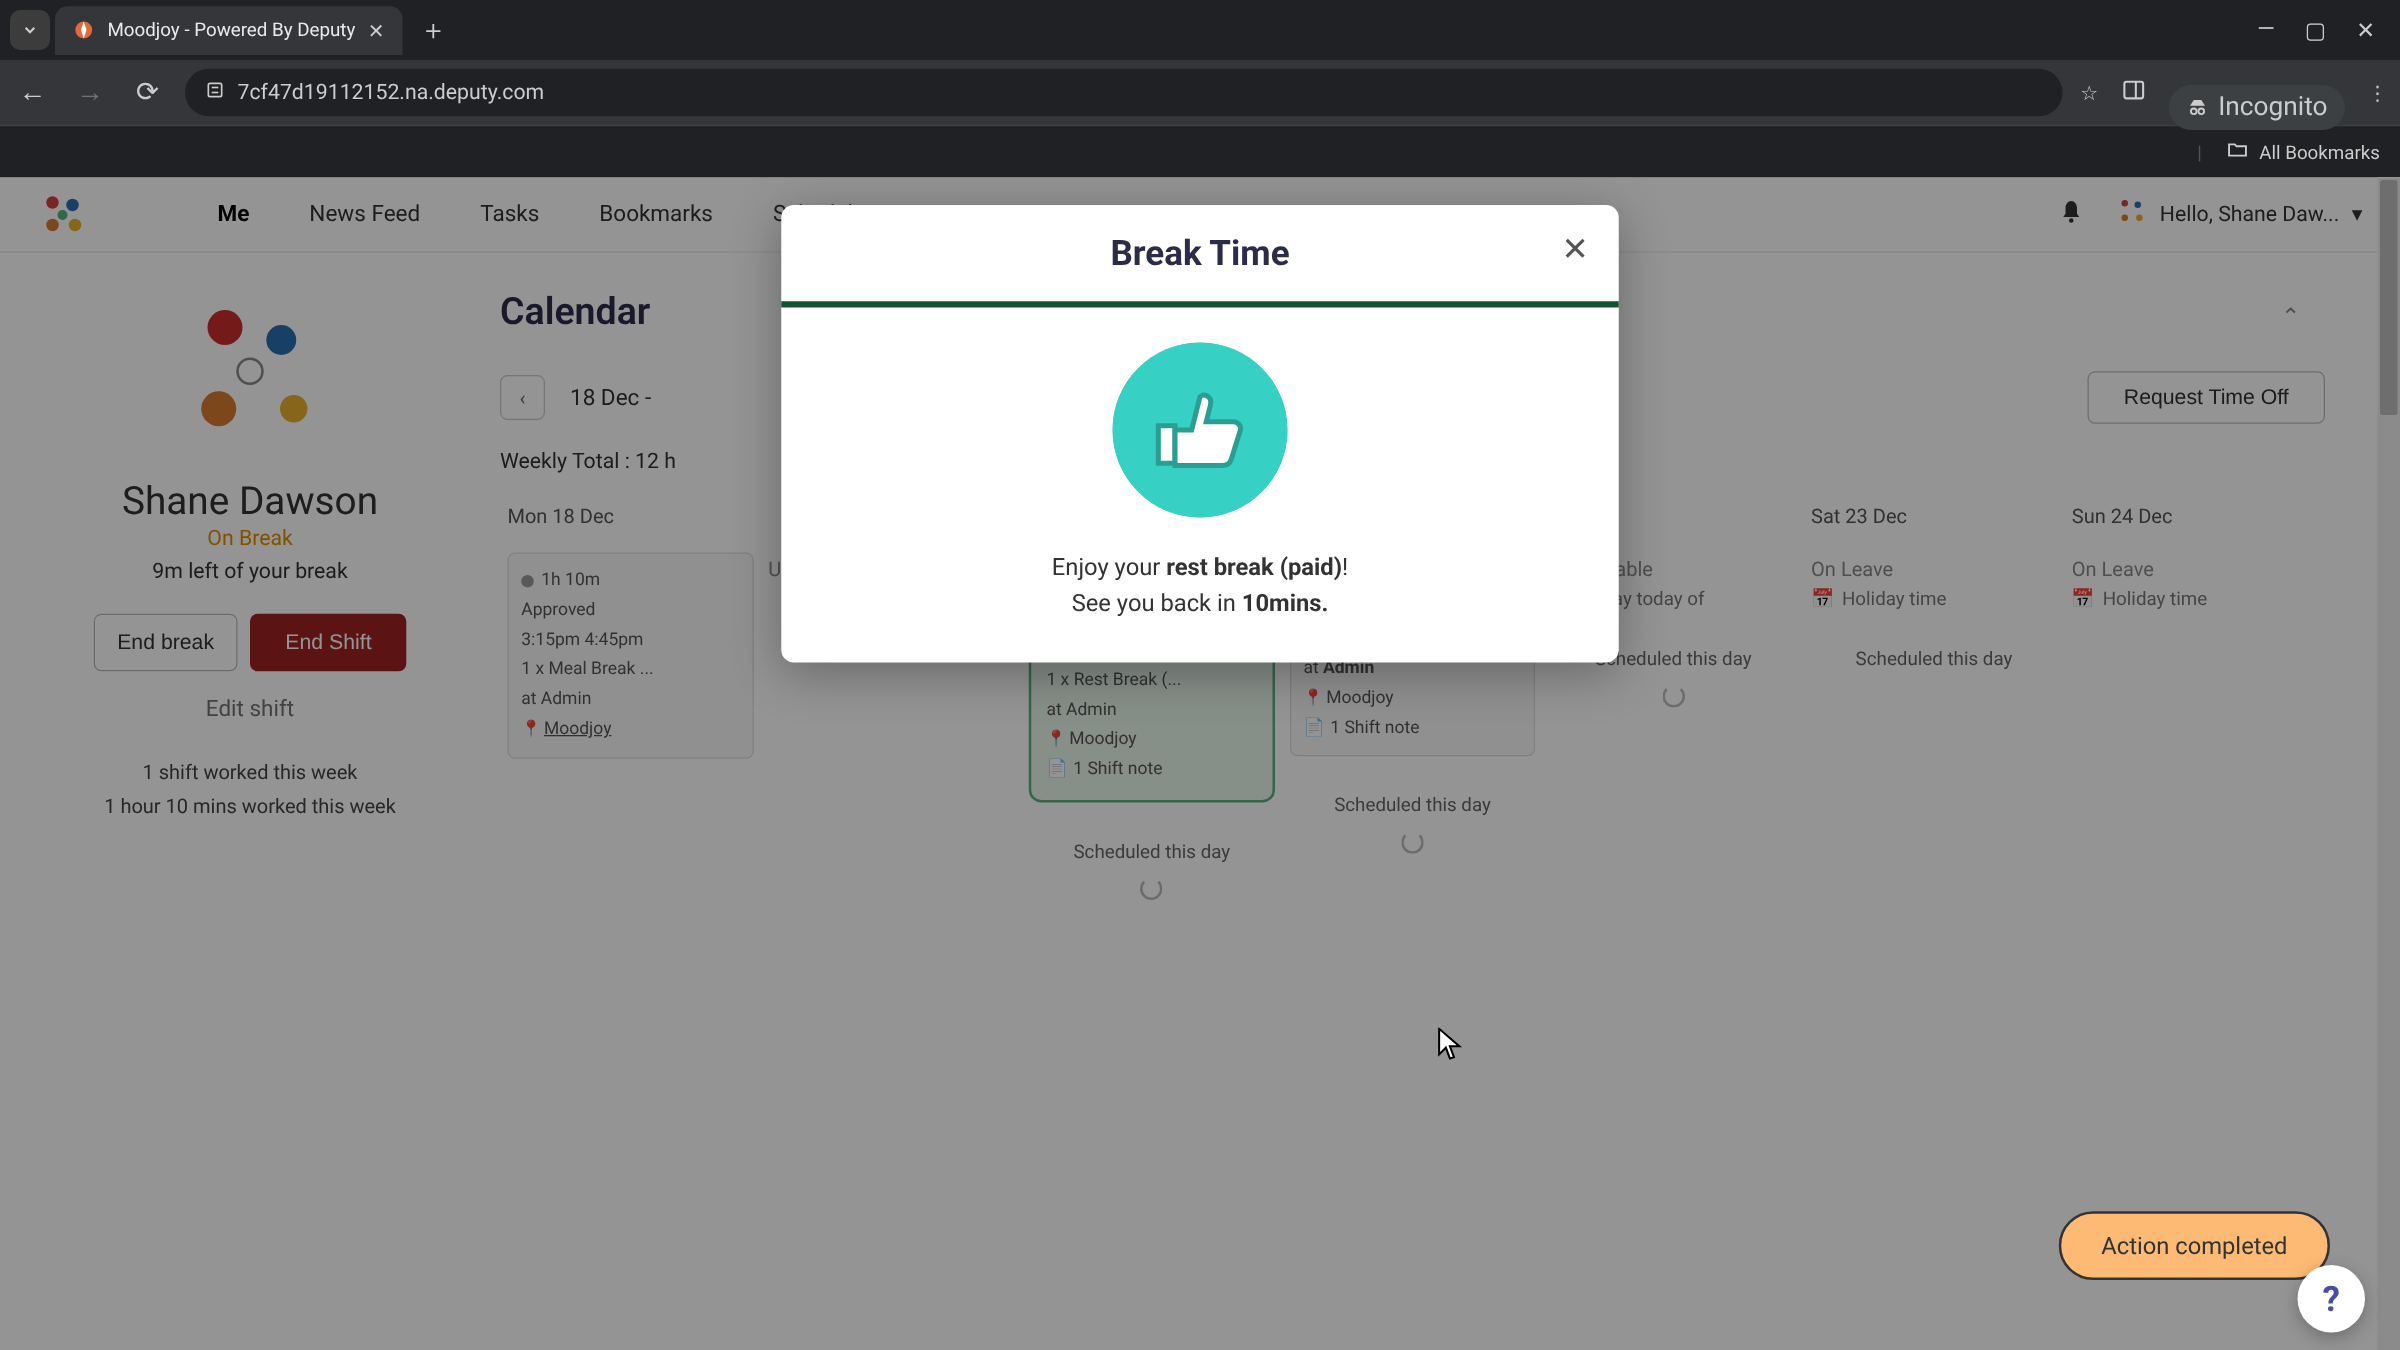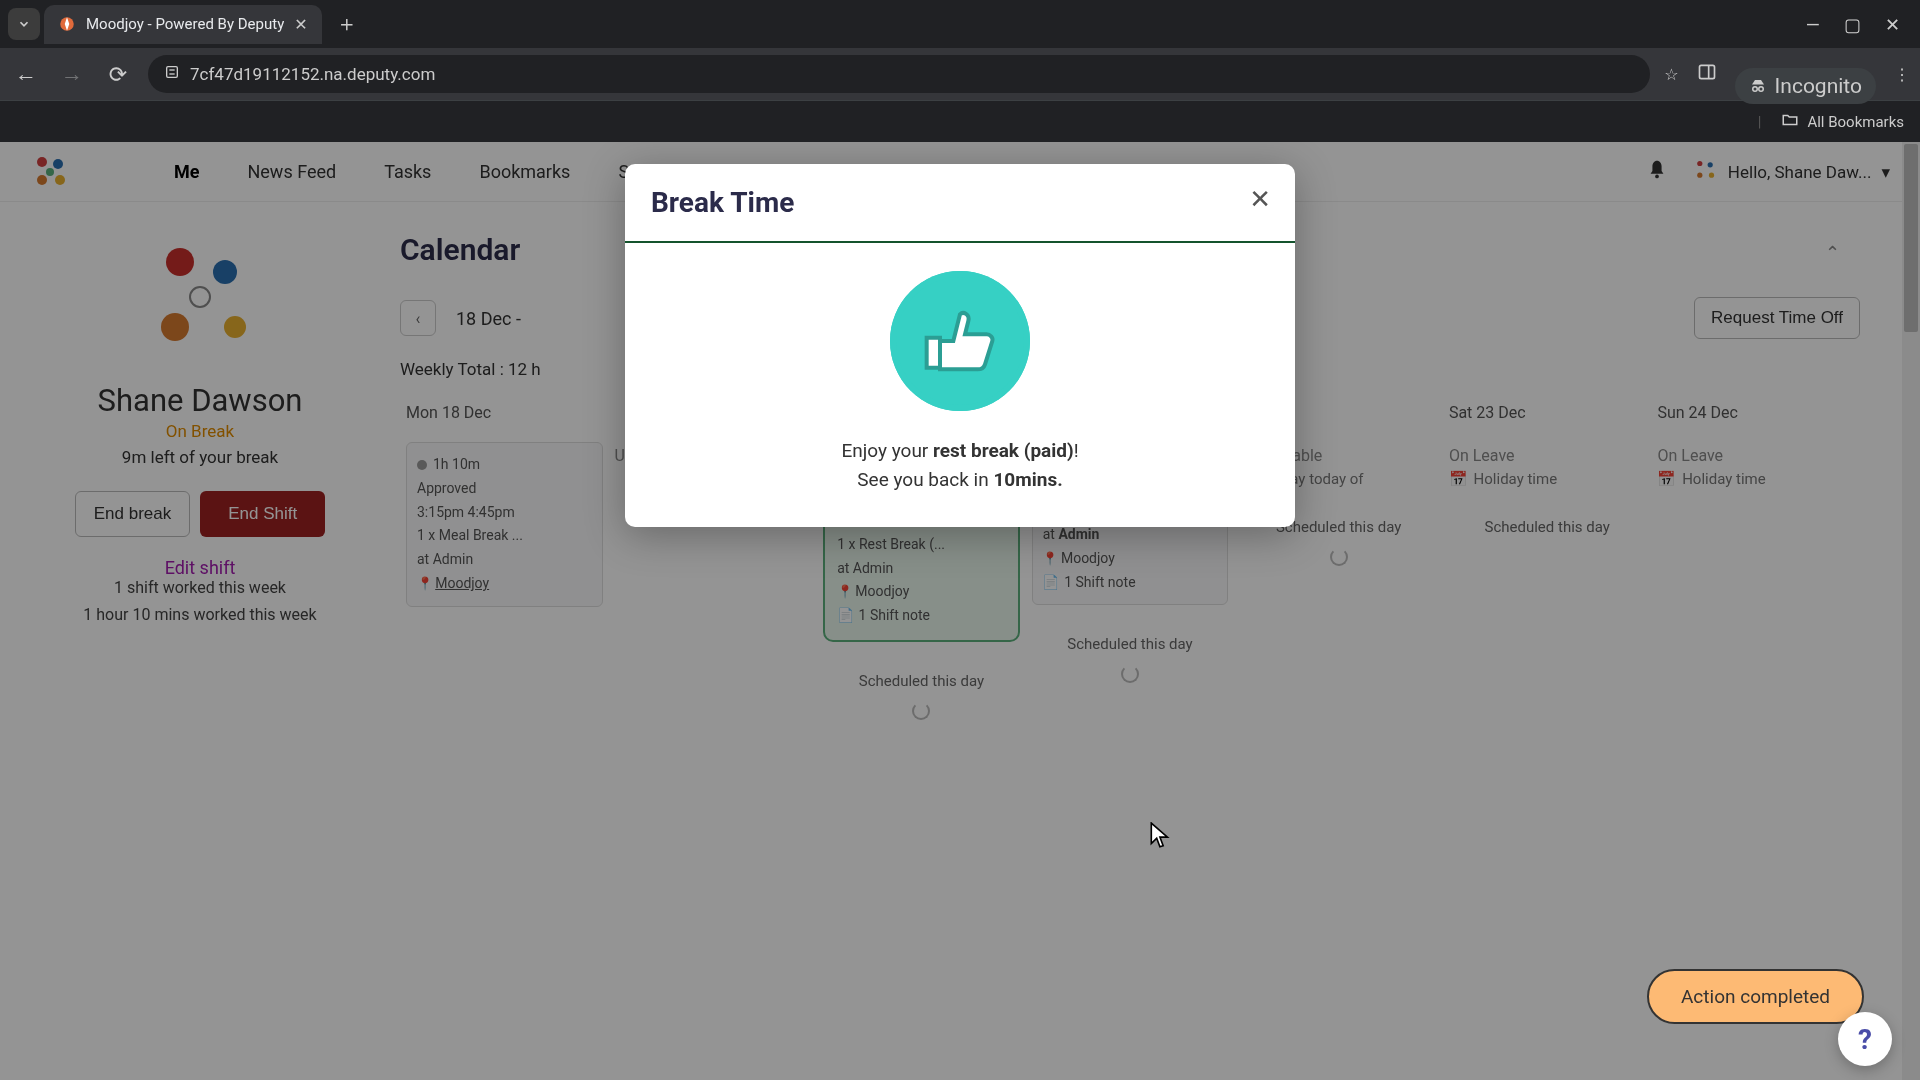--- a/index.html
+++ b/index.html
@@ -42,29 +42,29 @@
 
 .content { display: flex; padding: 30px 60px; gap: 60px; }
 .sidebar { width: 280px; text-align: center; }
 .avatar-big { width: 130px; height: 130px; margin: 0 auto 20px; }
 .sidebar-name { font-size: 31px; color: #333; font-weight: 400; margin-bottom: 2px; }
 .break-status { color: #e08c00; font-size: 17px; margin-bottom: 6px; }
 .break-left { color: #333; font-size: 17px; margin-bottom: 24px; }
 .side-buttons { display: flex; gap: 10px; justify-content: center; margin-bottom: 20px; }
 .btn-endbreak { background: #fff; border: 1px solid #bbb; padding: 12px 18px; border-radius: 6px; font-size: 17px; color: #333; }
 .btn-endshift { background: #9d2121; color: #fff; border: none; padding: 12px 28px; border-radius: 6px; font-size: 17px; }
-.edit-shift { color: #a21caf; font-size: 18px; }
+.edit-shift { color: #737373; font-size: 18px; margin-bottom: 30px; }
 .side-stat { color: #444; font-size: 16px; margin-bottom: 8px; }
 
 .main { flex: 1; }
 .calendar-title { font-size: 30px; font-weight: 600; color: #2c2c4a; margin-bottom: 30px; }
 .cal-controls { display: flex; align-items: center; gap: 20px; margin-bottom: 20px; }
 .chevron-box { width: 36px; height: 36px; border: 1px solid #ccc; border-radius: 6px; display: flex; align-items: center; justify-content: center; color: #666; }
 .date-range { font-size: 18px; color: #333; }
-.req-timeoff { margin-left: auto; padding: 10px 16px; border: 1px solid #bbb; border-radius: 6px; font-size: 17px; color: #333; background: #fff; }
+.req-timeoff { margin-left: auto; padding: 10px 28px; border: 1px solid #bbb; border-radius: 6px; font-size: 17px; color: #333; background: #fff; }
 .weekly-total { font-size: 17px; color: #333; margin-bottom: 24px; }
 .days-row { display: flex; gap: 0; }
 .day-col { flex: 1; min-width: 0; padding: 0 6px; }
 .day-hdr { font-size: 16px; color: #555; margin-bottom: 20px; text-align: left; }
 .shift-card { background: #f9f9fa; border: 1px solid #ddd; border-radius: 6px; padding: 10px; font-size: 14px; color: #555; line-height: 1.7; }
 .shift-card.active { background: #e9f6ed; border: 2px solid #5cb07c; border-radius: 10px; padding: 12px; }
 .shift-card .time-row { display: flex; align-items: center; gap: 6px; color: #555; }
 .shift-card.active .time-row { font-size: 18px; color: #333; }
 .badge-dot { width: 10px; height: 10px; border-radius: 50%; background: #999; display: inline-block; }
 .badge-green { background: #4caf50; color: #fff; padding: 1px 8px; border-radius: 10px; font-size: 12px; }
@@ -74,21 +74,21 @@
 .sched-text { color: #666; font-size: 15px; margin-top: 30px; text-align: center; }
 .spinner { width: 18px; height: 18px; border: 2px solid #bbb; border-top-color: transparent; border-radius: 50%; margin: 12px auto 0; }
 
 .collapse-caret { position: absolute; right: 80px; top: 100px; color: #888; font-size: 18px; }
 
 
 .dim-overlay { position: absolute; inset: 0; background: rgba(0,0,0,0.42); }
 
 
 .modal { position: absolute; top: 22px; left: 50%; transform: translateX(-50%); width: 670px; background: #fff; border-radius: 10px; box-shadow: 0 8px 40px rgba(0,0,0,0.3); }
-.modal-header { display: flex; align-items: center; justify-content: flex-start; padding: 22px 26px; border-bottom: 2px solid #14532d; position: relative; }
+.modal-header { display: flex; align-items: center; justify-content: center; padding: 22px 26px; border-bottom: 5px solid #14532d; position: relative; }
 .modal-title { font-size: 28px; font-weight: 700; color: #2b2b4a; }
 .modal-close { position: absolute; right: 24px; top: 20px; font-size: 26px; color: #555; cursor: pointer; }
 .modal-body { padding: 28px 30px 36px; text-align: center; }
 .thumb-circle { width: 140px; height: 140px; border-radius: 50%; background: #36d0c4; margin: 0 auto 28px; display: flex; align-items: center; justify-content: center; box-shadow: inset 0 0 0 6px #36d0c4; }
 .thumb-svg { width: 80px; height: 80px; }
 .enjoy-line { font-size: 19px; color: #333; margin-bottom: 6px; }
 .enjoy-line b { font-weight: 700; }
 .back-line { font-size: 19px; color: #333; }
 .back-line b { font-weight: 700; }
 

